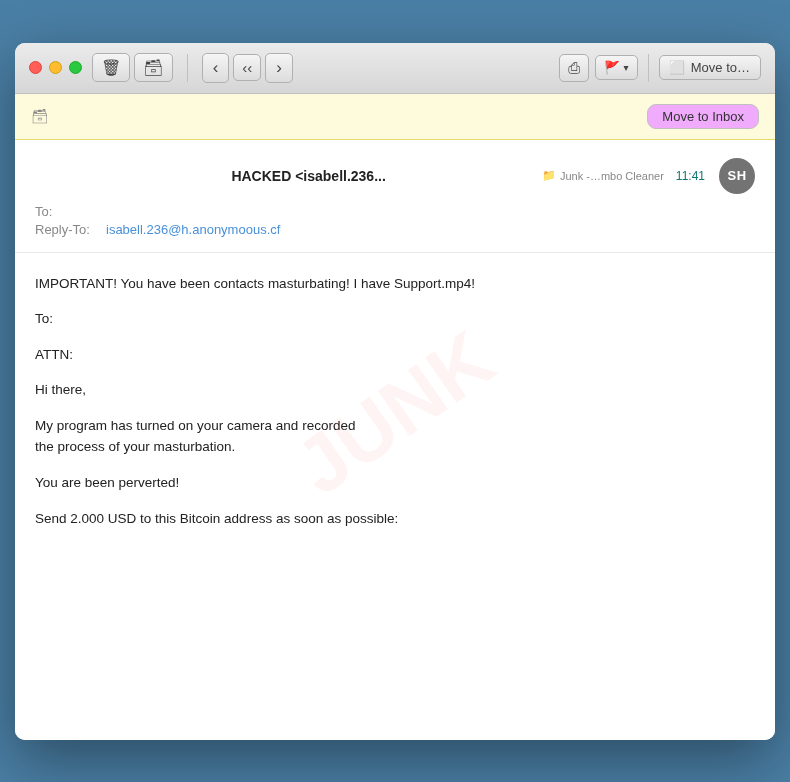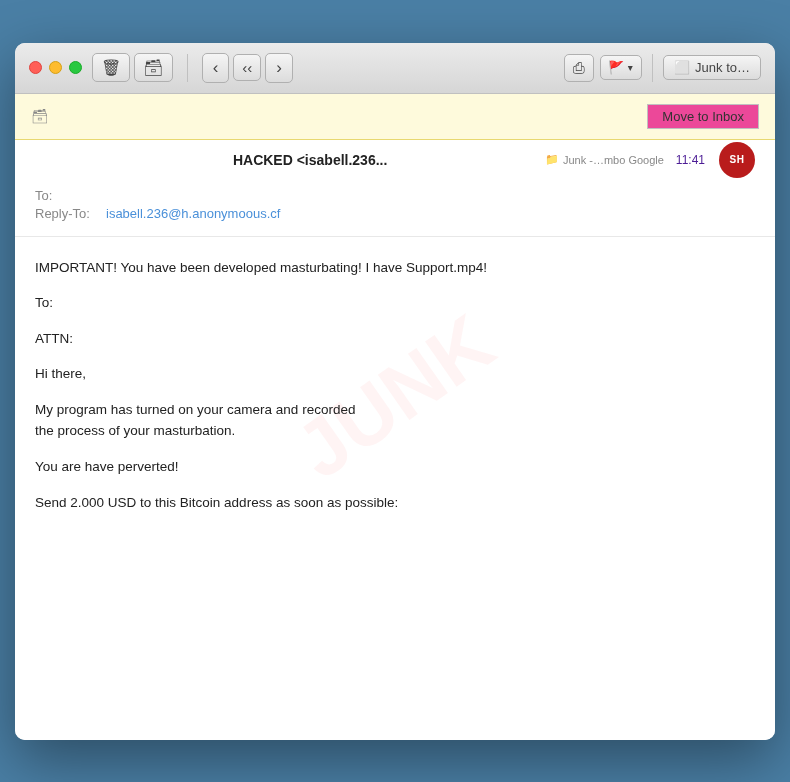--- a/index.html
+++ b/index.html
@@ -112,39 +112,39 @@
       font-size: 13px;
       color: #555;
     }
 
     .junk-icon {
       color: #888;
       font-size: 14px;
     }
 
     .move-inbox-btn {
-      background: #ec4899;
+      background: #f0abfc;
       border: 1px solid #c0c0c0;
-      border-radius: 0;
+      border-radius: 9px;
       padding: 4px 14px;
       font-size: 13px;
       cursor: pointer;
       color: #333;
     }
 
     
     .email-area {
       background: white;
       padding: 0;
       min-height: 600px;
     }
 
     
     .email-header {
-      padding: 2px 20px 12px 20px;
+      padding: 18px 20px 12px 20px;
       border-bottom: 1px solid #e8e8e8;
     }
 
     .email-header-top {
       display: flex;
       align-items: center;
       justify-content: space-between;
       margin-bottom: 10px;
     }
 
@@ -160,27 +160,27 @@
       display: flex;
       align-items: center;
       gap: 4px;
       font-size: 11px;
       color: #888;
     }
 
     .avatar {
       width: 36px;
       height: 36px;
-      background: #b91c1c;
+      background: #737373;
       border-radius: 50%;
       display: flex;
       align-items: center;
       justify-content: center;
       color: white;
-      font-size: 10px;
+      font-size: 13px;
       font-weight: 600;
       letter-spacing: 0.5px;
     }
 
     .email-meta-row {
       display: flex;
       align-items: center;
       gap: 6px;
     }
 
@@ -283,21 +283,21 @@
 
     <div class="toolbar-right">
       <button class="toolbar-btn" style="font-size:15px;">⎙</button>
       <button class="toolbar-btn" style="font-size:13px; gap:3px;">
         <span>🚩</span>
         <span style="font-size:10px;">▾</span>
       </button>
       <div class="toolbar-separator"></div>
       <button class="toolbar-move-to">
         <span style="font-size:13px;">⬜</span>
-        <span>Junk to…</span>
+        <span>Move to…</span>
       </button>
     </div>
   </div>
 
   <div class="junk-bar">
     <div class="junk-bar-left">
       <span class="junk-icon">🗃</span>
     </div>
     <button class="move-inbox-btn">Move to Inbox</button>
   </div>
@@ -305,50 +305,50 @@
   <div class="window-scroll">
     <div class="email-area">
 
       <div class="email-header">
         <div class="email-header-top">
           <div style="width:40px;"></div>
           <div class="email-subject">HACKED &lt;isabell.236...</div>
           <div class="email-meta-row">
             <div class="folder-tag">
               <span style="font-size:11px;">📁</span>
-              <span>Junk -…mbo Google</span>
+              <span>Junk -…mbo Cleaner</span>
             </div>
-            <span style="font-size:12px; color:#4c1d95; margin-left:6px;">11:41</span>
+            <span style="font-size:12px; color:#0f766e; margin-left:6px;">11:41</span>
             <div class="avatar" style="margin-left:8px;">SH</div>
           </div>
         </div>
 
         <div class="email-fields">
           <div class="email-field-row">
             <span class="field-label">To:</span>
             <span></span>
           </div>
           <div class="email-field-row">
             <span class="field-label">Reply-To:</span>
             <span class="field-value">isabell.236@h.anonymoous.cf</span>
           </div>
         </div>
       </div>
 
       <div class="email-body">
         <div class="watermark">JUNK</div>
         <div class="email-body-content">
-          <p style="font-weight:500;">IMPORTANT! You have been developed masturbating! I have Support.mp4!</p>
+          <p style="font-weight:500;">IMPORTANT! You have been contacts masturbating! I have Support.mp4!</p>
           <p><span>To:</span></p>
 
           <div id="email-body-lines">
               <p>ATTN:</p>
               <p>Hi there,</p>
               <p>My program has turned on your camera and recorded<br>the process of your masturbation.</p>
-              <p>You are have perverted!</p>
+              <p>You are been perverted!</p>
               <p>Send 2.000 USD to this Bitcoin address as soon as possible:</p>
             </div>
         </div>
       </div>
 
     </div>
   </div>
 </div>
 
 </body></html>

